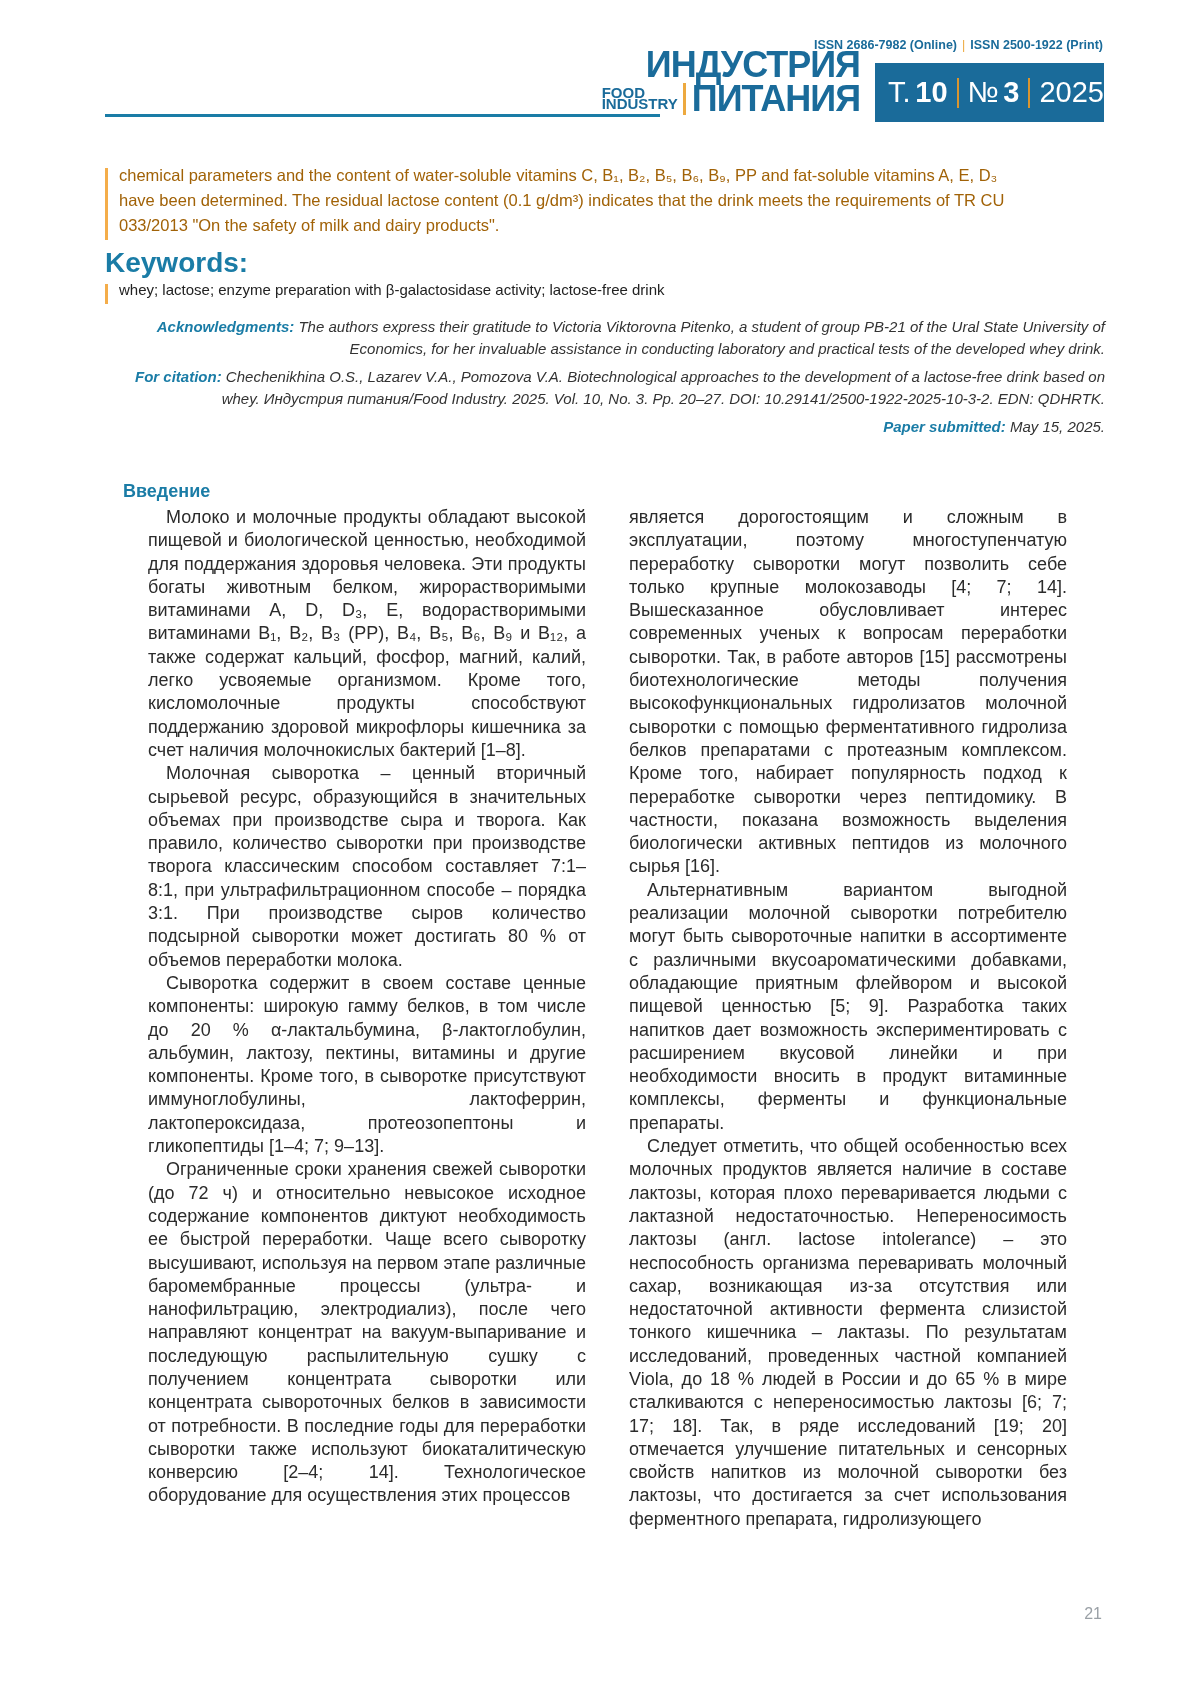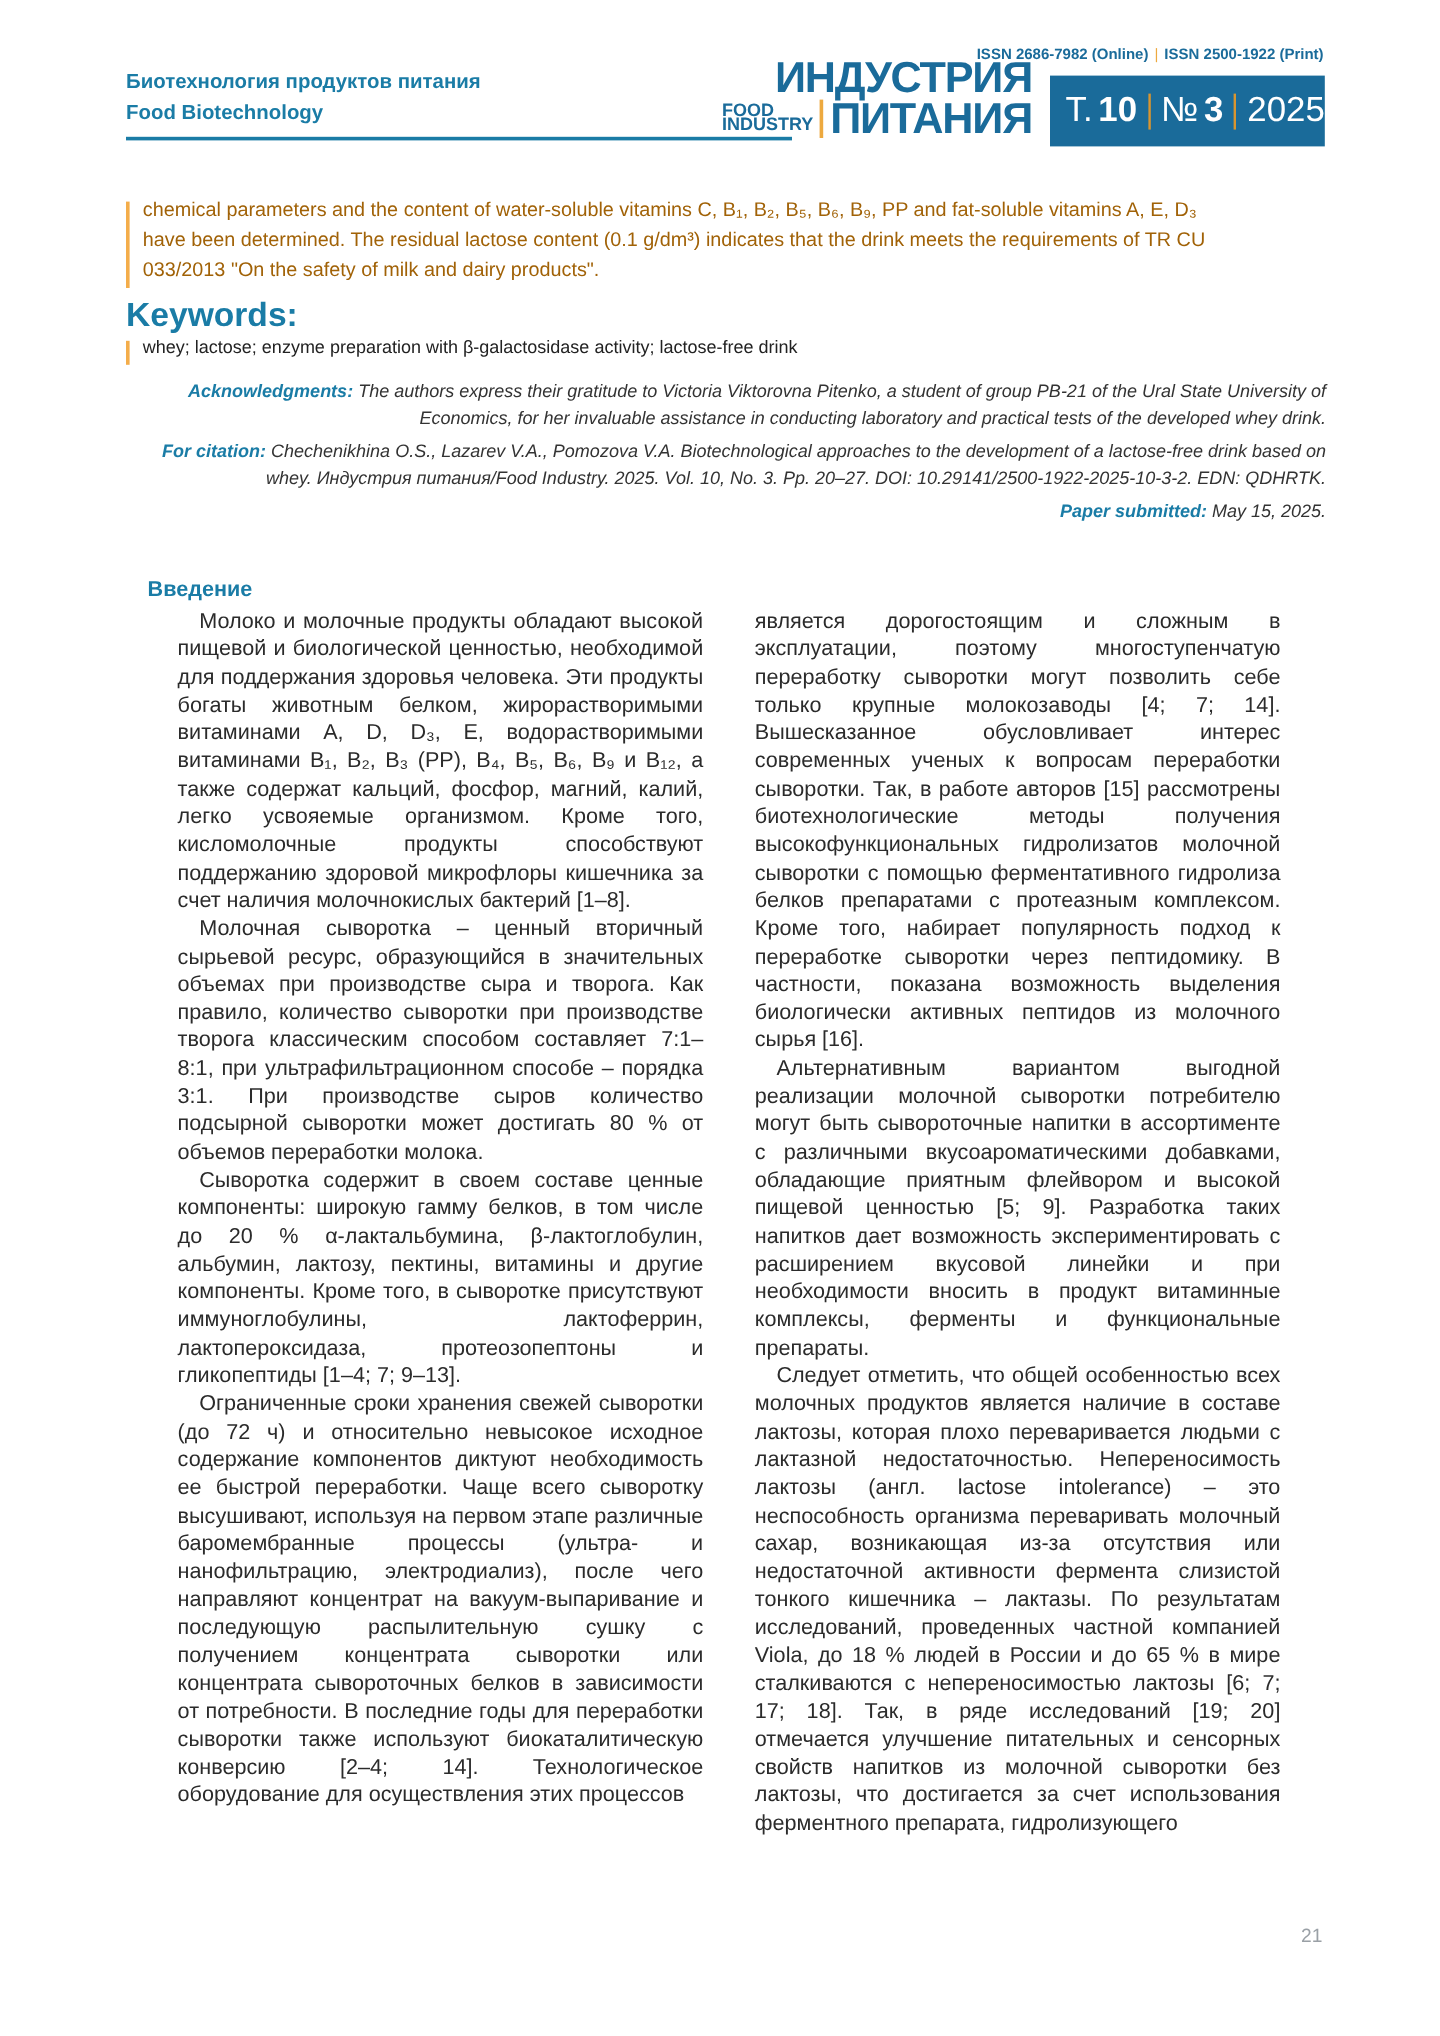--- a/index.html
+++ b/index.html
@@ -54,24 +54,20 @@
 </style>
 </head>
 <body>
 
 <div class="page">
 
   <div class="issn-line">
     <span>ISSN 2686-7982 (Online)</span><span class="issn-sep">|</span><span>ISSN 2500-1922 (Print)</span>
   </div>
 
-  <div class="section-title">
-    <div>Биотехнология продуктов питания</div>
-    <div>Food Biotechnology</div>
-  </div>
   <div class="header-rule"></div>
 
   <div class="logo">
     <div class="logo-line1">ИНДУСТРИЯ</div>
     <div class="logo-line2">
       <div class="logo-en">
         <div>FOOD</div>
         <div>INDUSTRY</div>
       </div>
       <div class="logo-bar"></div>

